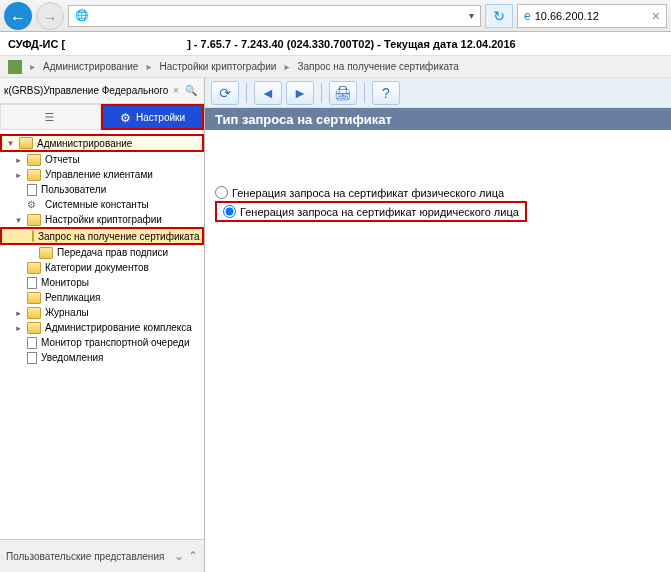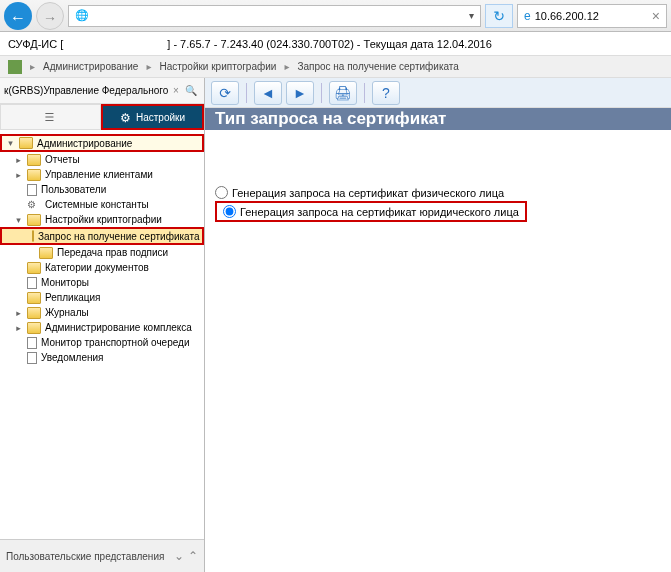--- a/index.html
+++ b/index.html
@@ -11,37 +11,37 @@
 .nav-fwd { background: #e8e8e8; color: #888; border: 1px solid #ccc; font-size: 14px; }
 .refresh-btn { width: 28px; height: 24px; border: 1px solid #aecff0; background: #e8f2fb; color: #1e8cd8; display: flex; align-items: center; justify-content: center; font-size: 14px; }
 .addr-bar { flex: 1; height: 22px; border: 1px solid #bbb; background: #fff; padding: 0 6px; display: flex; align-items: center; font-size: 11px; color: #555; }
 .addr-icon { color: #1e8cd8; margin-right: 4px; }
 .addr-arrow { margin-left: auto; color: #555; font-size: 10px; }
 .tab-strip { display: flex; align-items: center; gap: 2px; }
 .tab { height: 24px; min-width: 150px; border: 1px solid #bbb; background: #fff; display: flex; align-items: center; padding: 0 6px; font-size: 11px; }
 .tab-icon { color: #1e8cd8; margin-right: 4px; font-size: 12px; }
 .tab-close { margin-left: auto; color: #888; font-size: 14px; }
 
-.app-title { height: 24px; background: #fff; display: flex; align-items: center; padding: 0 8px; font-size: 11px; font-weight: normal; border-bottom: 1px solid #ddd; }
+.app-title { height: 24px; background: #fff; display: flex; align-items: center; padding: 0 8px; font-size: 11px; font-weight: bold; border-bottom: 1px solid #ddd; gap: 18px; }
 .app-title .t1 { margin-right: 4px; }
 .app-title .t2 { margin-left: 100px; }
 
 .breadcrumb { height: 22px; background: #f0f0f0; border-bottom: 1px solid #ddd; display: flex; align-items: center; padding: 0 8px; font-size: 10px; color: #444; gap: 8px; }
 .breadcrumb .sep { color: #888; }
 .bc-home { width: 14px; height: 14px; background: #6a9b4a; display: inline-block; }
 
 .main { display: flex; height: calc(100% - 78px); }
 .sidebar { width: 205px; border-right: 1px solid #bbb; display: flex; flex-direction: column; background: #fff; }
 .org-row { height: 26px; background: #f6f6f6; border-bottom: 1px solid #ddd; display: flex; align-items: center; padding: 0 4px; font-size: 10px; color: #333; }
 .org-input { flex: 1; background: transparent; border: none; font-size: 10px; }
 .clear-btn { width: 16px; height: 16px; color: #888; display: flex; align-items: center; justify-content: center; }
 
 .tabs-row { height: 26px; display: flex; background: #eef; }
 .tab-btn { flex: 1; display: flex; align-items: center; justify-content: center; font-size: 10px; gap: 4px; }
-.tab-btn.settings { background: #0c4a6e; color: #fff; border: 2px solid #c00; }
+.tab-btn.settings { background: #1d4ed8; color: #fff; border: 2px solid #c00; }
 .tab-btn.menu { background: #f5f5f5; color: #666; border: 1px solid #ddd; }
 .tab-small-icon { width: 12px; height: 12px; display: inline-block; }
 .gear-icon::before { content: "⚙"; font-size: 12px; }
 .list-icon::before { content: "☰"; font-size: 11px; }
 
 .tree { flex: 1; overflow: auto; font-size: 10px; padding: 4px 0; }
 .tree-node { display: flex; align-items: center; padding: 1px 4px; gap: 4px; white-space: nowrap; cursor: pointer; min-height: 15px; }
 .tree-node .toggle { width: 9px; color: #666; font-size: 9px; display: inline-block; text-align: center; }
 .tree-node .icon { width: 14px; height: 12px; display: inline-block; }
 .folder-icon { background: linear-gradient(#ffe9a8, #f0c848); border: 1px solid #c9a030; border-radius: 1px; }
@@ -53,21 +53,21 @@
 .tree-node.sel-yellow { background: #ffe9a8; }
 
 .bottom-panel { height: 26px; background: #f0f0f0; border-top: 1px solid #ccc; display: flex; align-items: center; padding: 16px 6px; font-size: 10px; color: #444; justify-content: space-between; }
 .expand-icons { display: flex; gap: 4px; color: #888; font-size: 12px; }
 
 .content { flex: 1; display: flex; flex-direction: column; background: #fff; }
 .toolbar { height: 30px; background: #e8f0f8; border-bottom: 1px solid #ddd; display: flex; align-items: center; padding: 0 6px; gap: 4px; }
 .tool-btn { width: 28px; height: 24px; border: 1px solid #b0c8e0; background: linear-gradient(#fff, #e0ecf8); border-radius: 3px; display: flex; align-items: center; justify-content: center; font-size: 14px; color: #2a70c0; cursor: pointer; }
 .tool-sep { width: 1px; height: 20px; background: #bbd; margin: 0 3px; }
 
-.section-header { height: 22px; background: #6a7fa0; color: #fff; font-weight: bold; display: flex; align-items: center; padding: 0 10px; font-size: 17px; }
+.section-header { height: 22px; background: #6a7fa0; color: #fff; font-weight: bold; display: flex; align-items: center; padding: 0 10px; font-size: 13px; }
 
 .radio-area { padding: 6px 10px; font-size: 11px; margin-top: 48px; }
 .radio-row { display: flex; align-items: center; gap: 4px; padding: 2px 0; }
 .radio-row.highlight { border: 2px solid #c00; display: inline-flex; padding: 2px 6px; }
 .radio-row input { margin: 0; }
 .radio-row label { cursor: pointer; }
 
 .content-body { flex: 1; }
 </style>
 </head>

